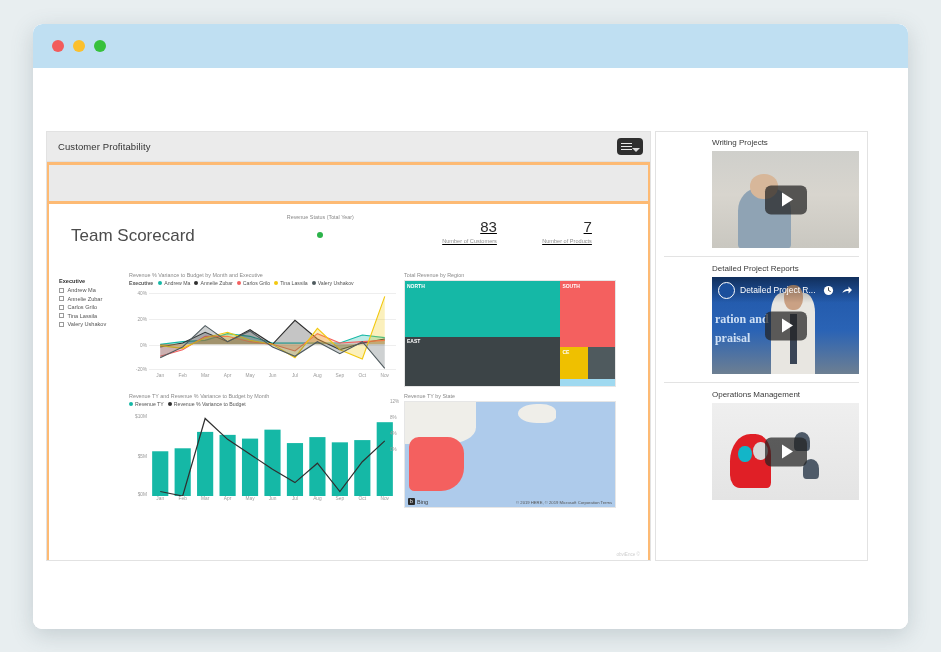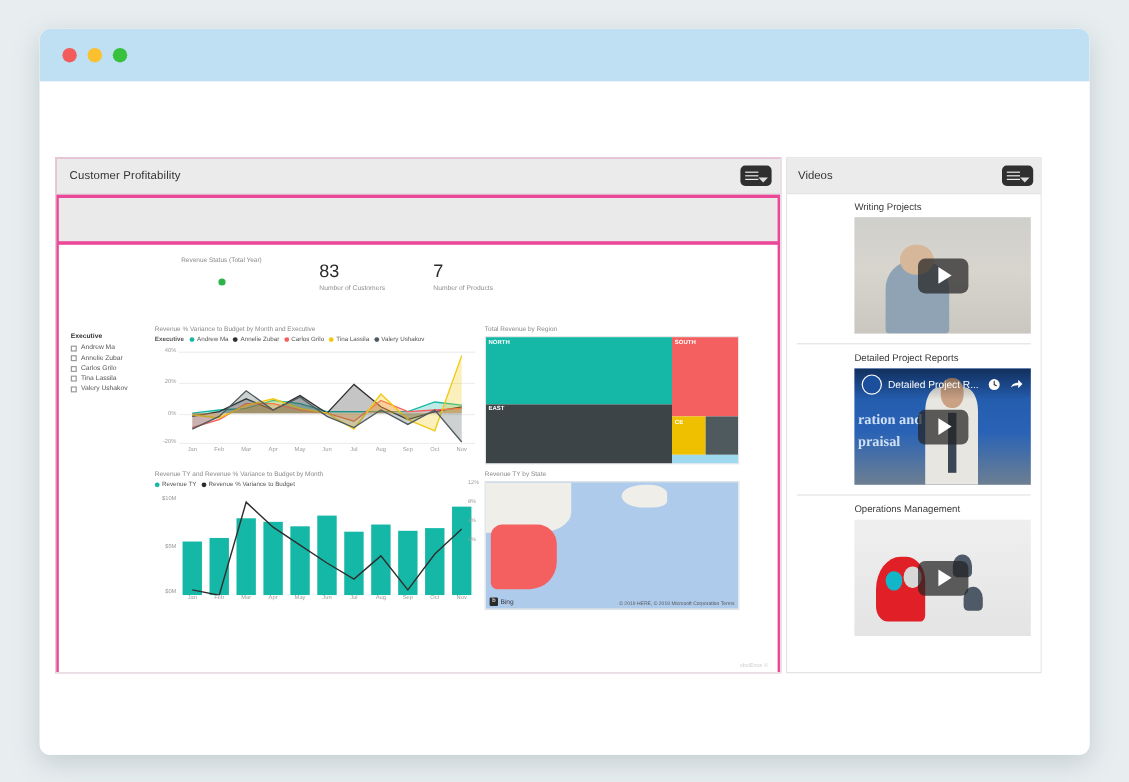--- a/index.html
+++ b/index.html
@@ -36,21 +36,21 @@
 
   
   .embed-wrap {
     position: absolute; left: 13px; top: 63px;
     width: 849px; height: 430px;
     display: flex; gap: 4px;
   }
 
   
   .pbi {
-    width: 605px; height: 430px; background: #ec4899;
+    width: 605px; height: 430px; background: #fdba74;
     border: 1px solid #e2e2e2;
     display: flex; flex-direction: column;
     position: relative;
   }
   .pbi-header {
     height: 30px; background: #ebebeb; border-bottom: 1px solid #e0e0e0;
     display: flex; align-items: center; justify-content: space-between;
     padding: 0 7px 0 11px; flex: 0 0 30px;
   }
   .pbi-title { font-size: 9.5px; color: #333; letter-spacing:.1px; }
@@ -72,21 +72,21 @@
   .canvas { flex: 1; background: #fff; position: relative; padding: 6px 10px 0 10px;
             margin: 3px 2px 0 2px; }
 
   
   .score-head { display:flex; align-items:flex-start; height: 62px; }
   .score-title { font-size: 17px; color: #4c4c4c; font-weight: 400; margin-top: 16px; margin-left: 12px; }
   .rev-status { margin-left: 92px; text-align:center; margin-top: 4px; }
   .rev-status .lbl { font-size: 5.4px; color: #8a8a8a; }
   .rev-status .dot-g { width: 6px; height: 6px; border-radius:50%; background:#2cb34a; margin: 12px auto 0; }
   .kpis { display:flex; margin-left: 48px; margin-top: 8px; }
-  .kpi { text-align:left; width: 95px; }
+  .kpi { text-align:right; width: 95px; text-decoration: underline; }
   .kpi .val { font-size: 15px; color: #2b2b2b; }
   .kpi .cap { font-size: 5.6px; color: #8f8f8f; margin-top: 3px; }
 
   
   .score-body { display:flex; gap: 8px; }
   .exec-col { width: 62px; padding-top: 6px; }
   .exec-col .hdr { font-size: 5.6px; color: #333; font-weight: bold; margin-bottom: 3px; }
   .exec-row { display:flex; align-items:center; margin-bottom: 2.5px; }
   .exec-row .box { width:5px; height:5px; border:1px solid #9a9a9a; margin-right: 3.5px; }
   .exec-row .nm { font-size: 5.6px; color: #555; }
@@ -195,20 +195,21 @@
               </span>
             <span class="caret"></span>
           </span>
         </div>
 
         <div class="pbi-topband"></div>
 
         <div class="canvas">
 
           <div class="score-head">
+            <div class="score-title">Team Scorecard</div>
             <div class="rev-status">
               <div class="lbl">Revenue Status (Total Year)</div>
               <div class="dot-g"></div>
             </div>
             <div class="kpis">
               <div class="kpi">
 
                 <div class="val">83</div>
                 <div class="cap">Number of Customers</div>
               </div>
@@ -407,31 +408,20 @@
 
             </div>
           </div>
 
           <div class="watermark">obviEnce ©</div>
         </div>
 
       </div>
 
       <div class="videos">
-        <div class="vid-header">
-          <span class="vid-title">Videos</span>
-          <span class="menu-icon">
-            <span class="lines">
-                <i></i>
-                <i></i>
-                <i></i>
-              </span>
-            <span class="caret"></span>
-          </span>
-        </div>
 
         <div class="vid-list">
 
           <div class="vid-card">
             <div class="vt">Writing Projects</div>
             <div class="thumb" style="background:linear-gradient(180deg,#cfcfcb 0%,#d8d5ce 45%,#c9c7c0 100%)">
               <div style="position:absolute;left:18%;top:38%;width:36%;height:62%;background:#8fa3b4;border-radius:38% 38% 6% 6%"></div>
               <div style="position:absolute;left:26%;top:24%;width:19%;height:26%;background:#d7b79a;border-radius:48%"></div>
               <div class="play">
                   <i></i>

